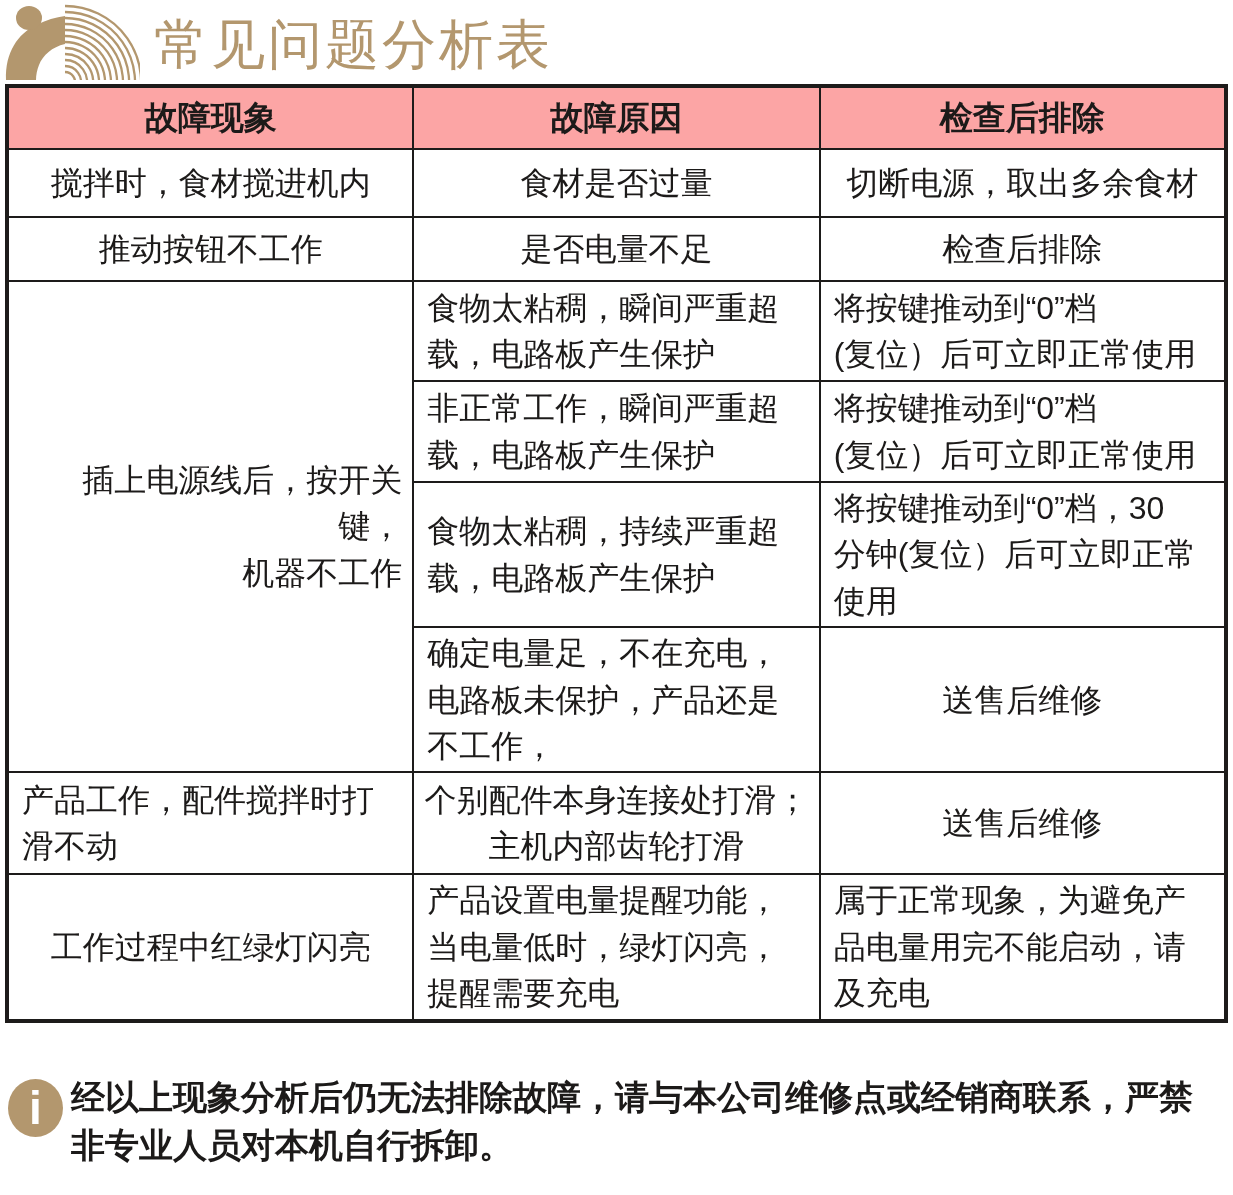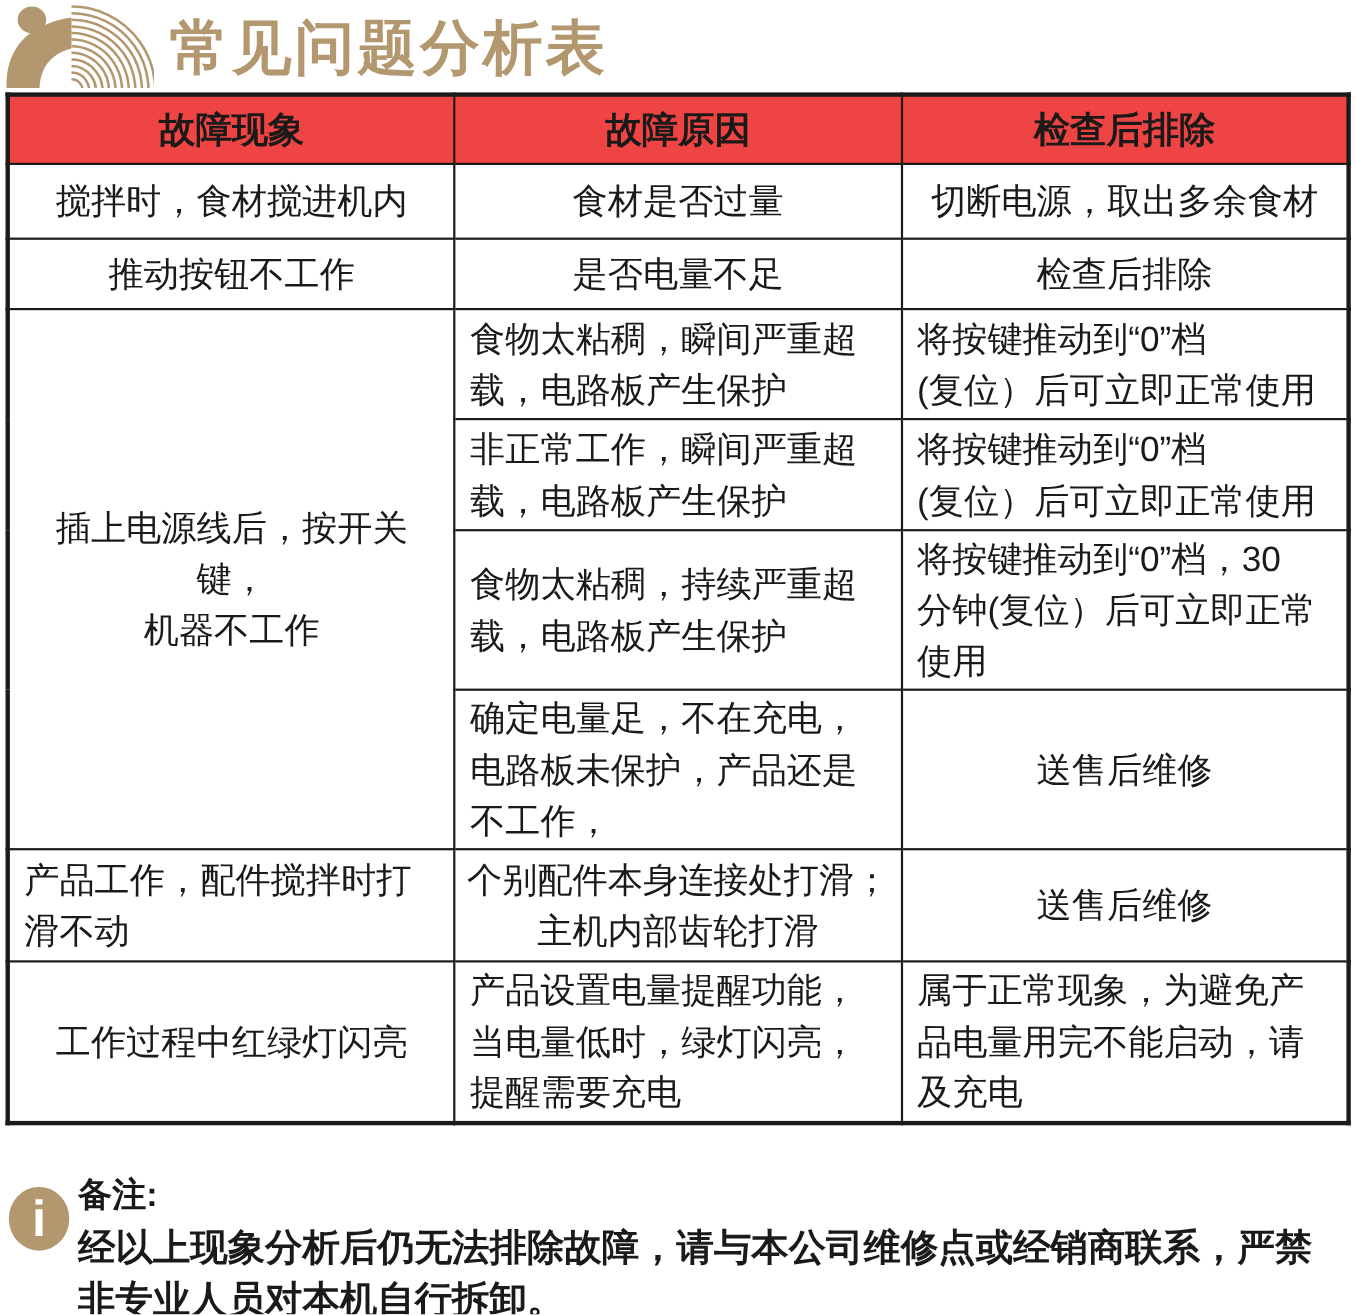--- a/index.html
+++ b/index.html
@@ -12,21 +12,21 @@
     overflow:hidden;
   }
   
   .header-bar {
     display:flex; align-items:center;
     height:84px; padding-left:2px;
   }
   .logo { width:138px; height:76px; flex:0 0 auto; }
   .page-title {
     margin-left:14px;
-    font-size:54px; font-weight:bold;
+    font-size:54px; font-weight:normal;
     letter-spacing:3px;
     color:#b3976e;
     line-height:1;
     padding-top:4px;
     text-align:center;
   }
   
   table.faq {
     border-collapse:collapse;
     table-layout:fixed;
@@ -39,29 +39,29 @@
     border:2.5px solid #1d1b1a;
     font-size:32px;
     line-height:1.45;
     vertical-align:middle;
     white-space:pre-line;
     padding:2px 10px;
     font-weight:500;
     color:#1c1a19;
   }
   .faq thead th {
-    background:#ef4444;
+    background:#fca5a5;
     height:56px;
     font-weight:bold;
     font-size:33px;
     text-align:center;
   }
   .faq td.c { text-align:center; }
   .faq td.l { text-align:left; padding-left:13px; padding-right:8px;margin-left:12px; }
-  .faq td.merged { text-align:center; padding-left:10px; }
+  .faq td.merged { text-align:right; padding-left:10px; }
   
   .note {
     display:flex;
     align-items:flex-start;
     margin:44px 10px 0 8px;
   }
   .note-icon {
     flex:0 0 auto;
     width:55px; height:58px;
     margin-top:12px;
@@ -183,19 +183,18 @@
 及充电</td>
       </tr>
     </tbody>
   </table>
 
   <div class="note">
     <div class="note-icon">
       <span>i</span>
     </div>
     <div class="note-body">
-      <div class="note-label">备注:</div>
       <div class="note-text">经以上现象分析后仍无法排除故障，请与本公司维修点或经销商联系，严禁
 非专业人员对本机自行拆卸。</div>
     </div>
   </div>
 
 </div>
 
 </body></html>

